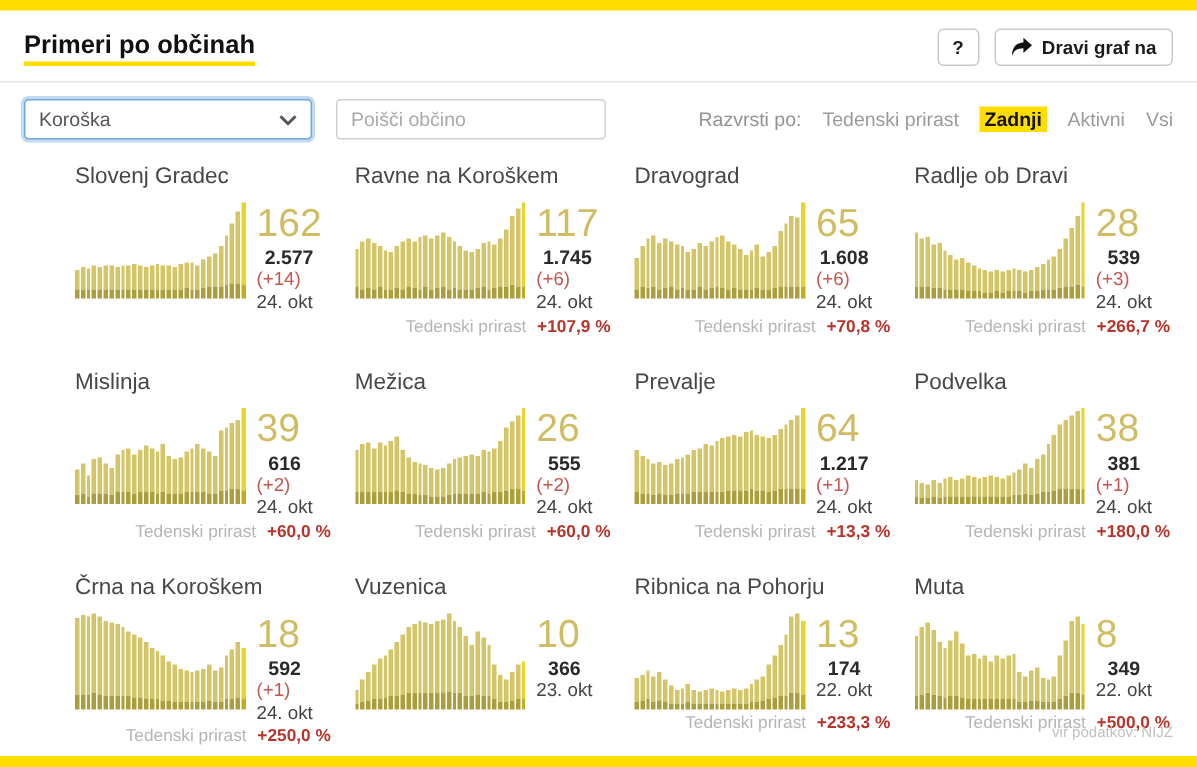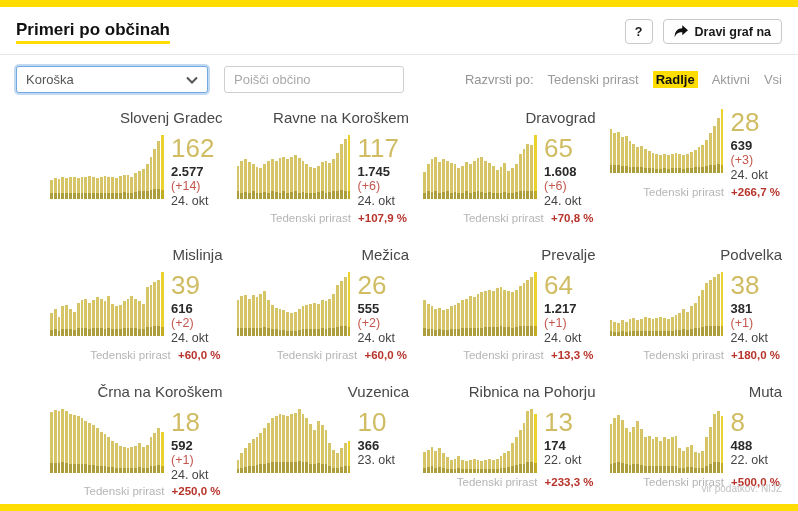--- a/index.html
+++ b/index.html
@@ -32,32 +32,32 @@
   .sort-bar { margin-left: auto; display: flex; align-items: center; gap: 14px;
     font-size: 13px; }
   .sort-caption { color: #939393; }
   .sort-opt { color: #9a9a9a; cursor: pointer; }
   .sort-opt.active { color: #111; font-weight: bold; background: #ffdd00; padding: 1px 3px; }
 
   
   .grid { display: grid; grid-template-columns: repeat(4, 1fr); column-gap: 14px;
     row-gap: 22px; padding: 16px 16px 0 50px; }
   .tile { }
-  .muni-name { font-size: 15px; color: #474747; margin-bottom: 9px; text-align: right; }
+  .muni-name { font-size: 15px; color: #474747; margin-bottom: 9px; }
   .chart-row { display: flex; }
   .bars { display: flex; align-items: flex-end; gap: 1px; height: 64px; width: 114px;
     flex: 0 0 auto; }
   .bar { width: 3px; display: flex; flex-direction: column; justify-content: flex-end; }
   .bar .seg-top { flex: 1 1 auto; background: #d5c566; }
   .bar .seg-bot { flex: 0 0 auto; background: #ab9e3b; }
   .bar.last .seg-top { background: #ecd22c; }
   .bar.last .seg-bot { background: #c2ad22; }
   .info { margin-left: 7px; display: flex; flex-direction: column; line-height: 1.18; }
   .big-num { font-size: 26px; color: #d0bc62; line-height: 1; margin-bottom: 3px; }
-  .total { font-size: 13px; font-weight: bold; color: #2a2a2a; }
+  .total { font-size: 13px; font-weight: bold; color: #2a2a2a; text-align: center; }
   .delta { font-size: 12.5px; color: #c4574e; }
   .date { font-size: 12.5px; color: #444; }
   .growth-line { margin-top: 3px; text-align: right; font-size: 11.5px;
     padding-right: 2px; }
   .growth-label { color: #b5b5b5; }
   .growth-val { font-weight: bold; color: #b7342b; margin-left: 4px; }
   .growth-val.neutral { color: #2a2a2a; }
 
   .source-line { position: absolute; top: 483px; right: 16px; font-size: 10px;
     color: #c2c2c2; }
@@ -94,21 +94,21 @@
       <svg width="12" height="8" viewBox="0 0 12 8">
           <polyline class="chev" points="1,1.5 6,6.5 11,1.5"></polyline>
         </svg>
     </span>
   </div>
   <input class="search" type="text" placeholder="Poišči občino" style="">
   <div class="sort-bar">
     <span class="sort-caption">Razvrsti po:</span>
 
   <span class="sort-opt">Tedenski prirast</span>
-      <span class="sort-opt active">Radlje</span>
+      <span class="sort-opt active">Zadnji</span>
       <span class="sort-opt">Aktivni</span>
       <span class="sort-opt">Vsi</span>
     </div>
 </div>
 
 <div class="grid">
   <div class="tile">
     <div class="muni-name">Slovenj Gradec</div>
     <div class="chart-row">
       <div class="bars">
@@ -512,20 +512,21 @@
         <span class="date">24. okt</span>
       </div>
     </div>
     <div class="growth-line">
       <span class="growth-label">Tedenski prirast</span>
       <span class="growth-val">+70,8 %</span>
     </div>
   </div>
 
   <div class="tile">
+    <div class="muni-name">Radlje ob Dravi</div>
     <div class="chart-row">
       <div class="bars">
           <div class="bar" style="height: 68%;">
             <div class="seg-top"></div>
             <div class="seg-bot" style="height: 8.32px;"></div>
           </div>
           <div class="bar" style="height: 62%;">
             <div class="seg-top"></div>
             <div class="seg-bot" style="height: 7.68px;"></div>
           </div>
@@ -637,21 +638,21 @@
             <div class="seg-top"></div>
             <div class="seg-bot" style="height: 8.96px;"></div>
           </div>
           <div class="bar last" style="height: 100%;">
             <div class="seg-top"></div>
             <div class="seg-bot" style="height: 8.32px;"></div>
           </div>
         </div>
       <div class="info">
         <span class="big-num">28</span>
-        <span class="total">639</span>
+        <span class="total">539</span>
         <span class="delta">(+3)</span>
         <span class="date">24. okt</span>
       </div>
     </div>
     <div class="growth-line">
       <span class="growth-label">Tedenski prirast</span>
       <span class="growth-val">+266,7 %</span>
     </div>
   </div>
 
@@ -1737,21 +1738,21 @@
             <div class="seg-top"></div>
             <div class="seg-bot" style="height: 10.24px;"></div>
           </div>
           <div class="bar last" style="height: 88%;">
             <div class="seg-top"></div>
             <div class="seg-bot" style="height: 9.6px;"></div>
           </div>
         </div>
       <div class="info">
         <span class="big-num">8</span>
-        <span class="total">488</span>
+        <span class="total">349</span>
 
         <span class="date">22. okt</span>
       </div>
     </div>
     <div class="growth-line">
       <span class="growth-label">Tedenski prirast</span>
       <span class="growth-val">+500,0 %</span>
     </div>
   </div>
 </div>

